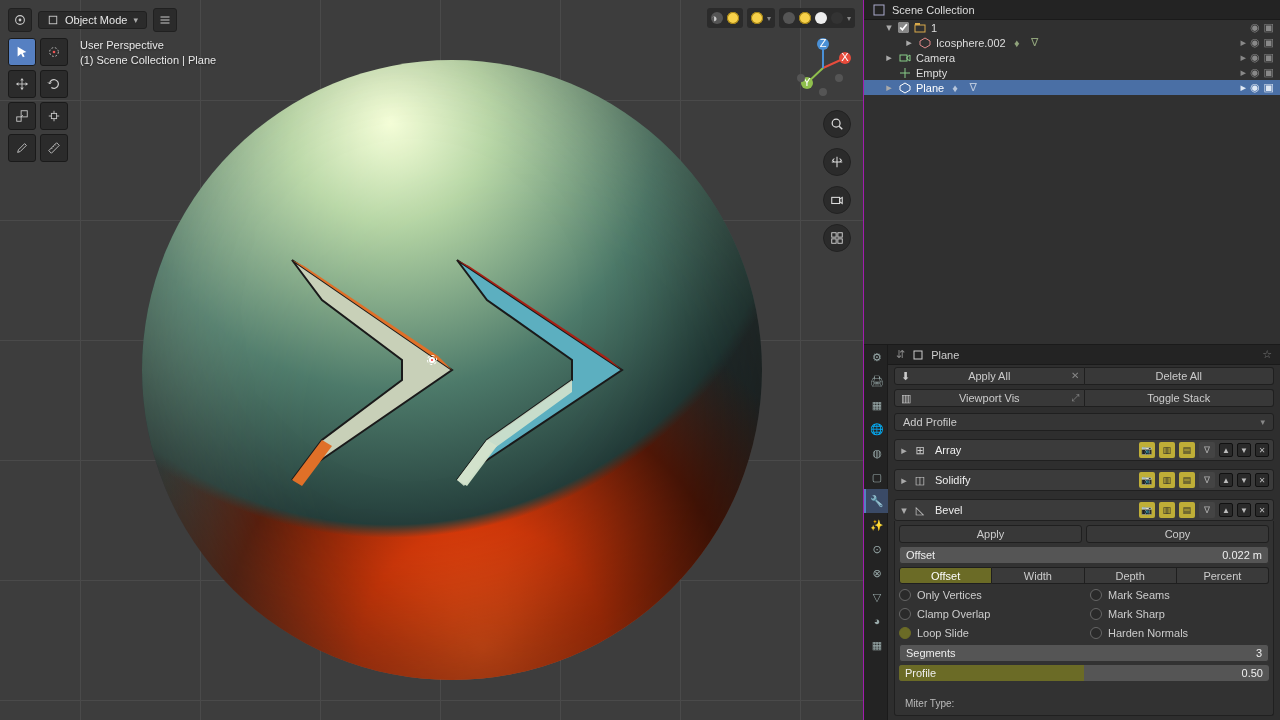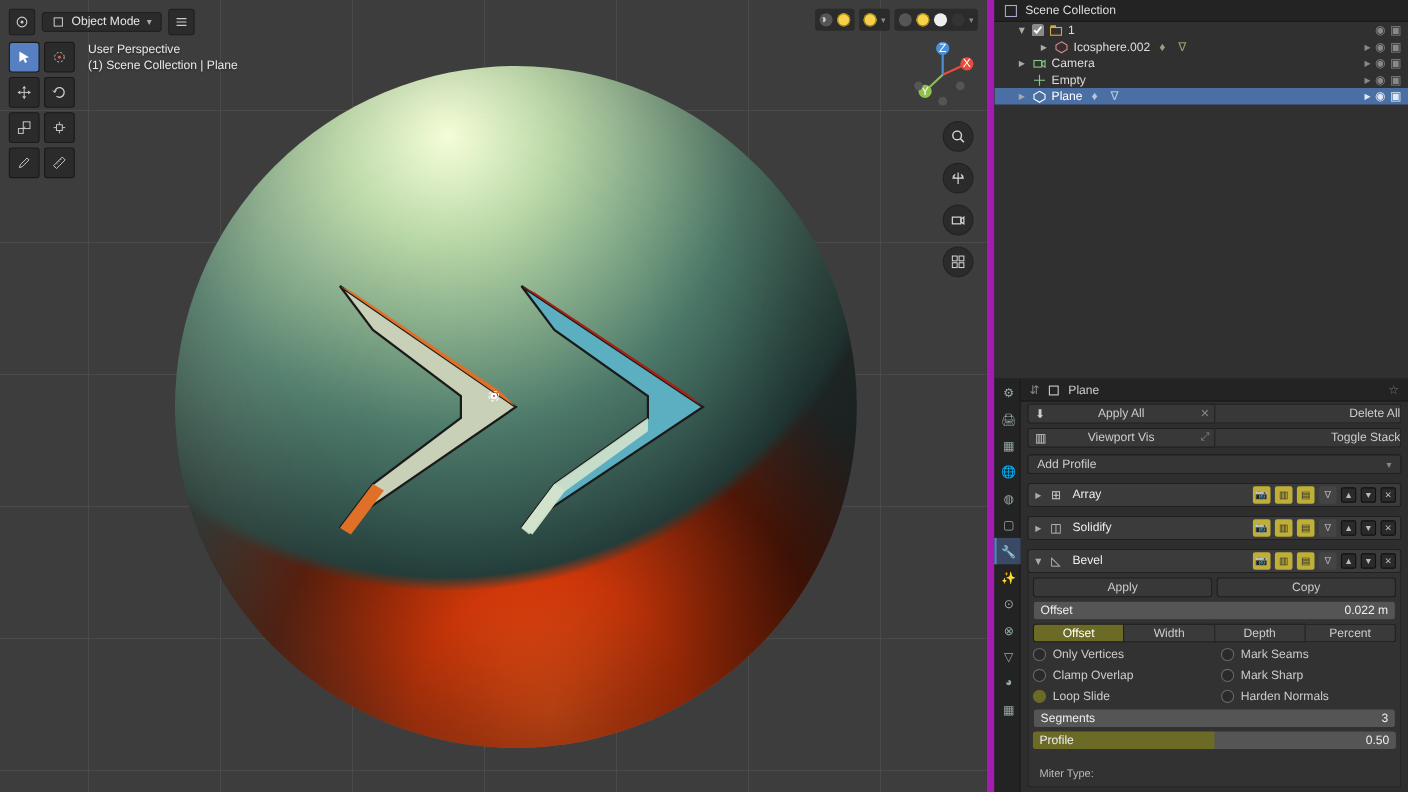--- a/index.html
+++ b/index.html
@@ -40,21 +40,21 @@
    radial-gradient(circle at 50% 50%, #2a3a3a 0%, #202829 100%);
   box-shadow: inset -40px -60px 120px rgba(0,0,0,.4), inset 60px 60px 120px rgba(255,255,220,.15);
 }
 .chevrons { position:absolute; inset:0; display:flex; align-items:center; justify-content:center; }
 .chevrons svg { width:440px; height:380px; }
 .cursor3d { position:absolute; left:50%; top:50%; width:22px;height:22px; transform:translate(-50%,-50%); z-index:2; }
 .cursor3d::before { content:""; position:absolute; inset:6px; border:1px dashed #fff; border-radius:50%; }
 .cursor3d::after { content:""; position:absolute; left:50%; top:50%; width:2px;height:2px; background:#f33; transform:translate(-50%,-50%); box-shadow:0 0 0 2px #fff; border-radius:50%; }
 
 
-.right { width:383px; display:flex; flex-direction:column; background:#2b2b2b; border-left:7px solid #a21caf; }
+.right { width:417px; display:flex; flex-direction:column; background:#2b2b2b; border-left:1px solid #a21caf; }
 .outliner { height:372px; border-bottom:1px solid #1a1a1a; display:flex; flex-direction:column; }
 .ol-head { height:20px; background:#232323; display:flex; align-items:center; padding:0 8px; gap:6px; border-bottom:1px solid #1a1a1a; }
 .ol-head .title { color:#ddd; }
 .ol-body { flex:1; background:#303030; overflow:hidden; }
 .tree-row { height:15px; display:flex; align-items:center; padding:0 6px; gap:4px; color:#ddd; position:relative; }
 .tree-row .rest-btns { margin-left:auto; display:flex; gap:4px; color:#888; }
 .tree-row.sel { background:#4a6fa5; color:#fff; }
 .tree-row.sel .rest-btns { color:#dfe8f5; }
 .tw { display:inline-block; width:10px; text-align:center; color:#aaa; cursor:pointer; }
 .ic { display:inline-flex; width:14px; height:14px; align-items:center; justify-content:center; }
@@ -66,21 +66,21 @@
 
 .props { flex:1; display:flex; }
 .prop-tabs { width:24px; background:#232323; display:flex; flex-direction:column; border-right:1px solid #1a1a1a; }
 .ptab { width:24px;height:24px;display:flex;align-items:center;justify-content:center;color:#9aa;cursor:pointer; border-left:2px solid transparent; }
 .ptab.active { background:#3a4a66; border-left-color:#5680c2; color:#dfe8f5; }
 .prop-body { flex:1; background:#2e2e2e; display:flex; flex-direction:column; font-size:11px; color:#ccc; overflow:hidden; }
 .ctx-head { height:20px; background:#232323; display:flex; align-items:center; padding:0 8px; gap:6px; border-bottom:1px solid #1a1a1a; }
 .dual { display:flex; gap:0; margin:2px 6px; }
 .dual .seg { flex:1; background:#383838; border:1px solid #1f1f1f; display:flex;align-items:center;justify-content:center; height:18px; cursor:pointer; position:relative; }
 .dual .seg:first-child { border-radius:3px 0 0 3px; }
-.dual .seg:last-child { border-radius:0 3px 3px 0; border-left:none;justify-content:flex-end; }
+.dual .seg:last-child { border-radius:0 3px 3px 0; border-left:none; }
 .dual .mini { position:absolute; right:4px; top:2px; color:#888; font-size:10px; }
 .add-mod { margin:4px 6px; background:#353535; border:1px solid #1f1f1f; border-radius:3px; height:18px; display:flex; align-items:center; padding:0 8px; cursor:pointer; justify-content:space-between; }
 .mod { margin:4px 6px; }
 .mod-head { height:22px; background:#3b3b3b; border:1px solid #202020; border-radius:3px; display:flex; align-items:center; padding:0 4px; gap:4px; }
 .mod-head .name { flex:1; padding:0 4px; color:#eee; }
 .mod-head .tg { width:16px;height:16px;border-radius:2px;background:#bfae37;display:flex;align-items:center;justify-content:center;font-size:9px;color:#2b2b2b;cursor:pointer; }
 .mod-head .tg.off { background:#444;color:#aaa; }
 .mod-head .nav { width:14px;height:14px;background:#2a2a2a;border:1px solid #111;border-radius:2px;display:flex;align-items:center;justify-content:center;font-size:8px;color:#bbb;cursor:pointer; }
 .mod-body { border:1px solid #202020; border-top:none; border-radius:0 0 3px 3px; padding:4px; background:#323232; display:flex; flex-direction:column; gap:3px; }
 .two-btn { display:flex; gap:4px; }

